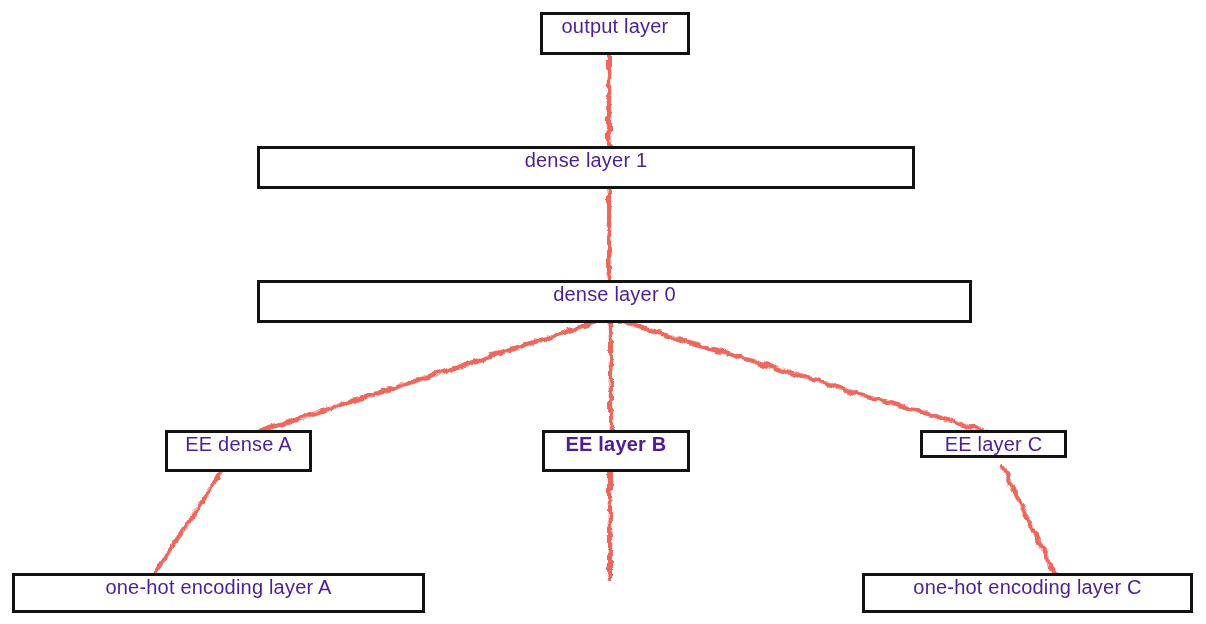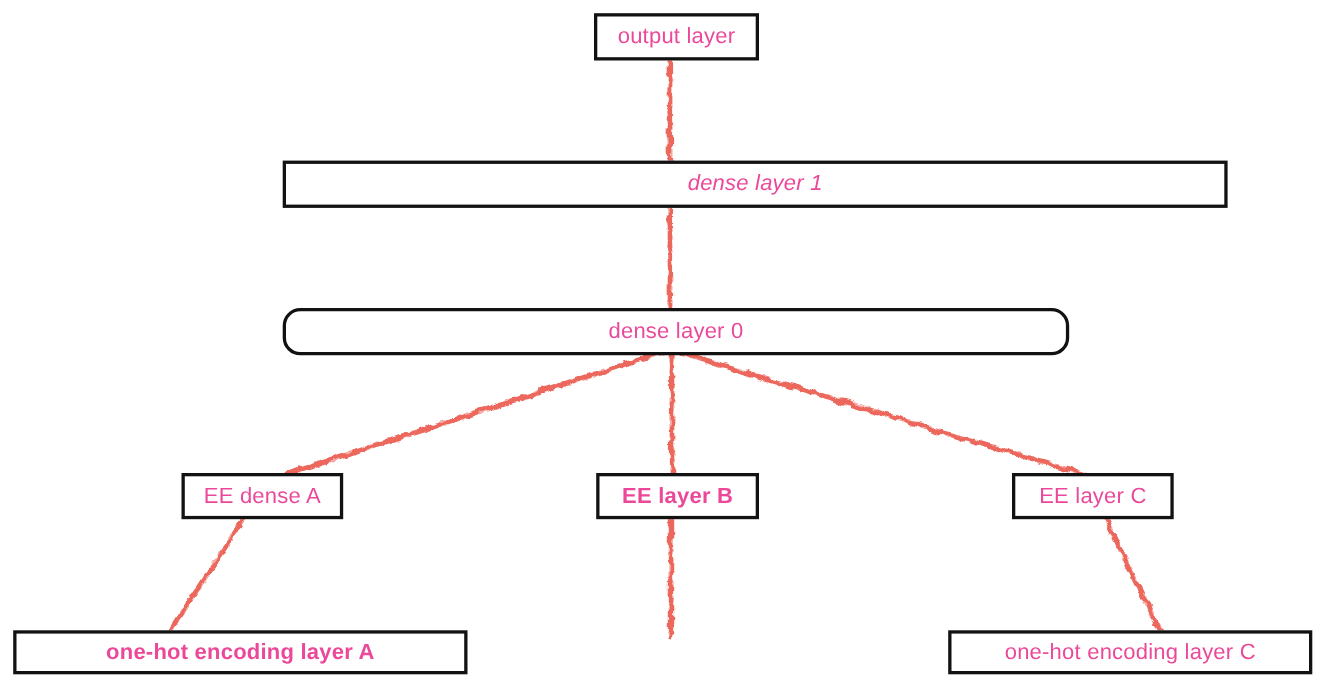--- a/index.html
+++ b/index.html
@@ -21,35 +21,35 @@
     top: 0;
     z-index: 1;
   }
   .node {
     position: absolute;
     z-index: 2;
     box-sizing: border-box;
     background: #ffffff;
     border: 3px solid #121212;
     display: flex;
-    align-items: center;
+    align-items: flex-start;
     justify-content: center;
     font-size: 20px;
-    color: #ec4899;
+    color: #4c1d95;
     letter-spacing: 0.2px;
     white-space: nowrap;
   }
   
   .n-output  { left: 540px; top: 12px;  width: 150px; height: 43px; }
-  .n-dense1  { left: 257px; top: 146px; width: 859px; height: 43px; font-style: italic; }
-  .n-dense0  { left: 257px; top: 280px; width: 715px; height: 43px; border-radius: 16px; }
+  .n-dense1  { left: 257px; top: 146px; width: 658px; height: 43px; }
+  .n-dense0  { left: 257px; top: 280px; width: 715px; height: 43px; }
   .n-ee-a    { left: 165px; top: 430px; width: 147px; height: 42px; }
   .n-ee-b    { left: 542px; top: 430px; width: 148px; height: 42px; font-weight: bold; }
-  .n-ee-c    { left: 920px; top: 430px; width: 147px; height: 42px; }
-  .n-oh-a    { left: 12px;  top: 573px; width: 413px; height: 40px; font-weight: bold; }
+  .n-ee-c    { left: 920px; top: 430px; width: 147px; height: 28px; }
+  .n-oh-a    { left: 12px;  top: 573px; width: 413px; height: 40px; }
   .n-oh-b    { left: 458px; top: 573px; width: 371px; height: 40px; }
   .n-oh-c    { left: 862px; top: 573px; width: 331px; height: 40px; }
   .edge-line { fill: none; stroke-linecap: round; }
 </style>
 </head>
 <body>
 
 <div class="stage">
 
   <svg class="edges" width="1206" height="624" viewBox="0 0 1206 624">

